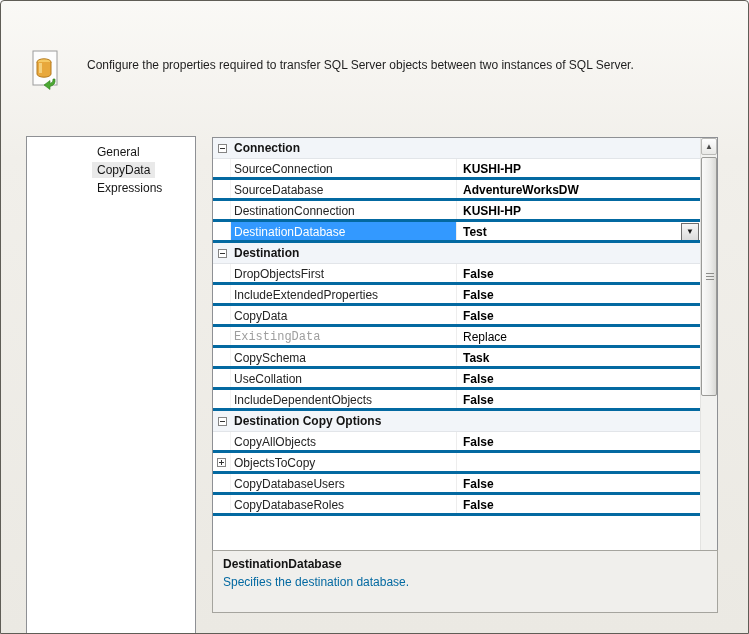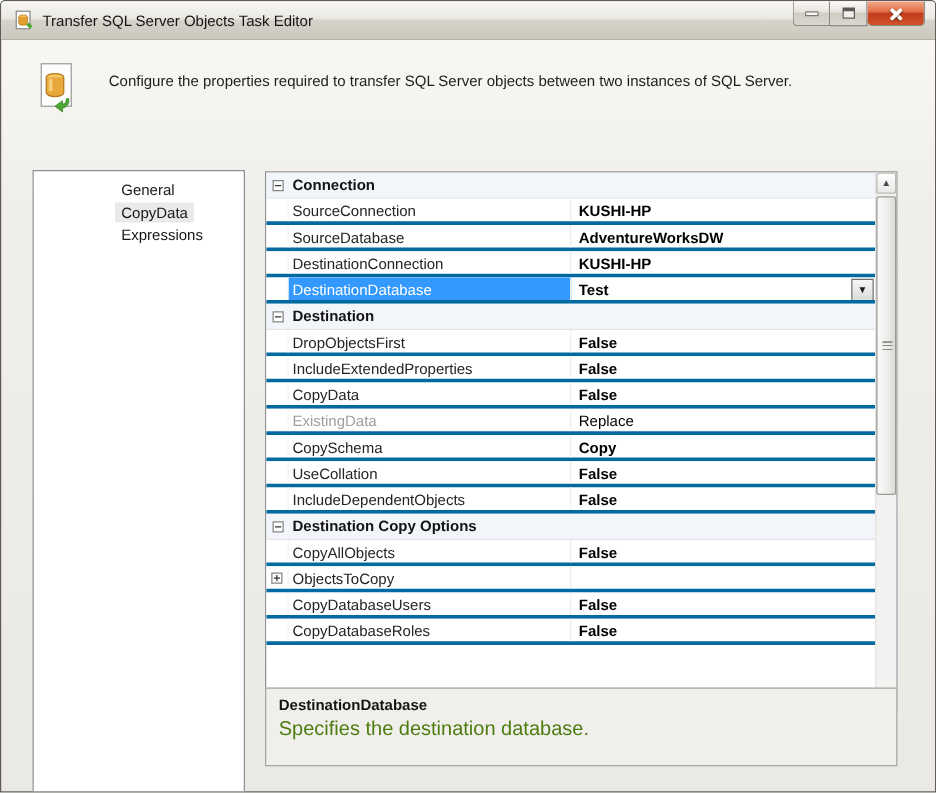--- a/index.html
+++ b/index.html
@@ -54,21 +54,21 @@
   .grid-row:not(.category) .cell-exp { border-right:1px solid #f3f3f3; }
   .exp-box { position:relative; width:9px; height:9px; background:#fff; border:1px solid #848484; }
   .exp-box::before { content:""; position:absolute; left:1px; top:3px; width:5px; height:1px; background:#333; }
   .exp-box.plus::after { content:""; position:absolute; left:3px; top:1px; width:1px; height:5px; background:#333; }
   .cat-label { flex:1; font-weight:bold; color:#141414; padding-left:3px; line-height:20px; }
   .cell-name { width:226px; flex:none; padding-left:3px; line-height:20px; color:#242424;
     border-right:1px solid #ededed; overflow:hidden; white-space:nowrap; }
   .cell-name.selected { background:#3399FF; color:#fff; }
   .cell-value { flex:1; position:relative; padding-left:6px; line-height:20px;
     font-weight:bold; color:#000; overflow:hidden; white-space:nowrap; }
-  .grid-row.disabled .cell-name { color:#9e9e9e; }
+  .grid-row.disabled .cell-name { color:#9e9e9e;font-family:Liberation Mono, monospace; }
   .grid-row.disabled .cell-value { color:#000000; font-weight:normal; }
   .dd-btn { position:absolute; right:1px; top:1px; width:18px; height:18px;
     border:1px solid #6e6e6e; background:linear-gradient(180deg,#f6f6f6,#dcdcdc);
     display:flex; align-items:center; justify-content:center; }
   .dd-arrow { font-size:8px; color:#1a1a1a; font-weight:normal; line-height:1; }
 
   
   .scrollbar { position:absolute; right:0; top:0; bottom:0; width:17px;
     background:#f2f2f0; border-left:1px solid #e3e3e1; }
   .sb-btn { position:absolute; left:0; width:16px; height:17px;
@@ -80,47 +80,27 @@
   .sb-thumb { position:absolute; left:0; top:19px; width:16px; height:239px;
     border:1px solid #9a9a97; border-radius:2px;
     background:linear-gradient(90deg,#fafaf9 0%,#ececea 60%,#d9d9d6 100%); }
   .sb-grip { position:absolute; left:4px; top:50%; margin-top:-4px; width:8px; height:8px;
     background:repeating-linear-gradient(180deg,#8c8c89 0 1px,transparent 1px 3px); }
 
   
   .help-panel { position:absolute; left:211px; top:549px; width:506px; height:63px;
     background:#f0efec; border:1px solid #a5a49e; padding:6px 10px; }
   .help-title { font-size:12px; font-weight:bold; color:#141414; }
-  .help-desc { font-size:16px; color:#4d7c0f; margin-top:4px; }
+  .help-desc { font-size:12px; color:#0369a1; margin-top:4px; }
 </style>
 </head>
 <body>
 
 <div class="window">
 
-  <div class="titlebar">
-    <svg class="title-icon" viewBox="0 0 17 17">
-      <rect x="2" y="1" width="11" height="14" fill="#fdfdfd" stroke="#8a8a8a"></rect>
-      <ellipse cx="7.5" cy="5.5" rx="3.5" ry="1.6" fill="#f2c14e" stroke="#b57a1e" stroke-width="0.6"></ellipse>
-      <path d="M4 5.5 v5 a3.5 1.6 0 0 0 7 0 v-5" fill="#e3a030" stroke="#b57a1e" stroke-width="0.6"></path>
-      <path d="M12 10 l3 3 -2 2 -3 -3 z" fill="#4ca832"></path>
-    </svg>
-    <span class="title-text">Transfer SQL Server Objects Task Editor</span>
-    <div class="win-buttons">
-      <div class="win-btn btn-min">
-        <span class="glyph-min"></span>
-      </div>
-      <div class="win-btn btn-max">
-        <span class="glyph-max"></span>
-      </div>
-      <div class="win-btn btn-close">
-        <span class="glyph-close"></span>
-      </div>
-    </div>
-  </div>
 
   <svg class="header-icon" viewBox="0 0 36 44">
     <rect x="5" y="2" width="24" height="34" fill="#fdfdfd" stroke="#9c9c9c"></rect>
     <ellipse cx="16" cy="13" rx="7" ry="3.2" fill="#f6c963" stroke="#b57a1e"></ellipse>
     <path d="M9 13 v12 a7 3.2 0 0 0 14 0 v-12" fill="#e8a83c" stroke="#b57a1e"></path>
     <rect x="11" y="14" width="3" height="10" fill="#f8d98c" opacity="0.8"></rect>
     <path d="M27 30 q1 6 -5 7.5 l0 3 -6 -4.5 6 -4.5 0 3 q3.5 -1 3 -4.5 z" fill="#4ca832" stroke="#2e7d1f" stroke-width="0.6"></path>
   </svg>
   <div class="header-desc">Configure the properties required to transfer SQL Server objects between two instances of SQL Server.</div>
 
@@ -182,21 +162,21 @@
           <div class="cell-value"><span class="val-text">False</span></div>
         </div>
         <div class="grid-row disabled">
           <div class="cell-exp"></div>
           <div class="cell-name">ExistingData</div>
           <div class="cell-value"><span class="val-text">Replace</span></div>
         </div>
         <div class="grid-row">
           <div class="cell-exp"></div>
           <div class="cell-name">CopySchema</div>
-          <div class="cell-value"><span class="val-text">Copy</span></div>
+          <div class="cell-value"><span class="val-text">Task</span></div>
         </div>
         <div class="grid-row">
           <div class="cell-exp"></div>
           <div class="cell-name">UseCollation</div>
           <div class="cell-value"><span class="val-text">False</span></div>
         </div>
         <div class="grid-row">
           <div class="cell-exp"></div>
           <div class="cell-name">IncludeDependentObjects</div>
           <div class="cell-value"><span class="val-text">False</span></div>

